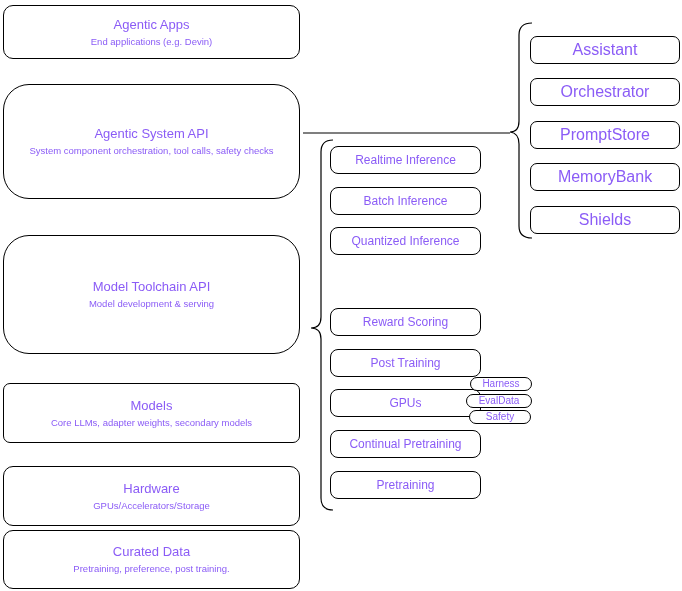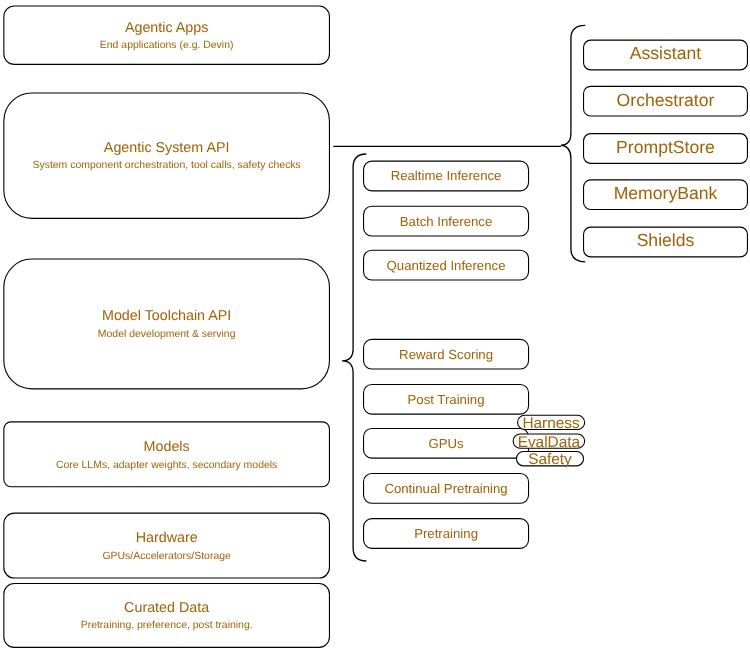--- a/index.html
+++ b/index.html
@@ -1,34 +1,34 @@
 <!DOCTYPE html>
 <html><head>
 <meta charset="utf-8">
 <style>
   html,body{margin:0;padding:0;background:#ffffff;}
   #canvas{
     position:relative;width:682px;height:591px;background:#ffffff;
-    font-family:"Liberation Sans", sans-serif;color:#a16207;overflow:hidden;
+    font-family:"Liberation Sans", sans-serif;color:#8b5cf6;overflow:hidden;
   }
   #wires{position:absolute;left:0;top:0;width:682px;height:591px;}
   .node{
     position:absolute;box-sizing:border-box;background:#ffffff;border:1px solid #000000;
     display:flex;flex-direction:column;align-items:center;justify-content:center;
     text-align:center;
   }
   .lcol{left:3px;width:297px;}
   .ltitle{font-size:13px;line-height:16px;}
   .lsub{font-size:9.5px;line-height:12px;margin-top:3px;}
   .mbox{left:330px;width:151px;height:28px;border-radius:8px;font-size:12px;}
   .rbox{left:530px;width:150px;height:28px;border-radius:7px;font-size:16px;}
   .pill{
     position:absolute;box-sizing:border-box;background:#ffffff;border:1px solid #000000;
-    border-radius:8px;height:14px;display:flex;align-items:center;justify-content:center;
-    font-size:14px;z-index:5;
+    border-radius:8px;height:14px;display:flex;align-items:flex-start;justify-content:center;
+    font-size:10px;z-index:5;
   }
 </style>
 </head>
 <body>
 
 <div id="canvas">
 
   <svg id="wires" viewBox="0 0 682 591" xmlns="http://www.w3.org/2000/svg">
 
     <path d="M303 133 H510" fill="none" stroke="#000000" stroke-width="1.2"></path>

